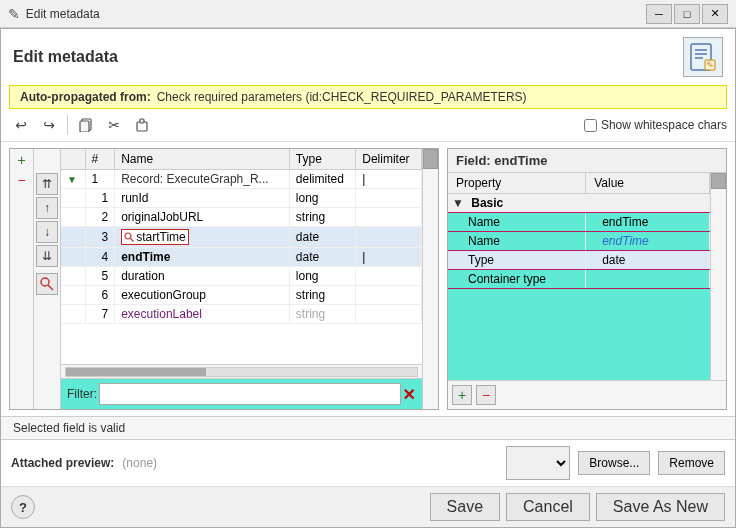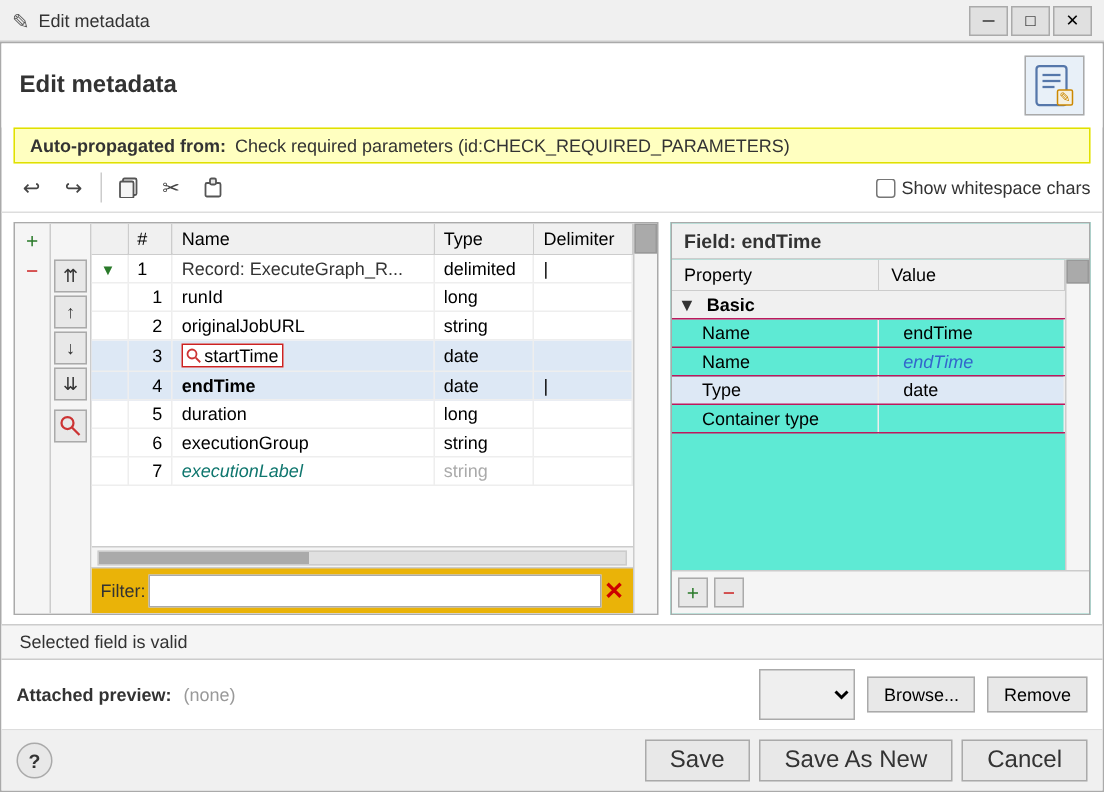--- a/index.html
+++ b/index.html
@@ -224,21 +224,21 @@
       border-left: 1px solid #ccc;
     }
 
     
     .filter-row {
       border-top: 1px solid #ccc;
       display: flex;
       align-items: center;
       padding: 4px 6px;
       gap: 2px;
-      background: #eab308;
+      background: #5eead4;
     }
     .filter-label {
       font-size: 12px;
       color: #333;
     }
     .filter-input {
       flex: 1;
       height: 22px;
       border: 1px solid #aaa;
       padding: 2px 4px;
@@ -645,21 +645,21 @@
                       <td></td>
                       <td style="padding-left:16px;">6</td>
                       <td>executionGroup</td>
                       <td>string</td>
                       <td></td>
                     </tr>
 
                     <tr>
                       <td></td>
                       <td style="padding-left:16px;">7</td>
-                      <td style="color:#0f766e; overflow:hidden; max-width:80px; white-space:nowrap; text-overflow:ellipsis;font-style:italic;">executionLabel</td>
+                      <td style="color:#701a75; overflow:hidden; max-width:80px; white-space:nowrap; text-overflow:ellipsis;">executionLabel</td>
                       <td style="color:#aaa;">string</td>
                       <td></td>
                     </tr>
                   </tbody>
                 </table>
               </div>
 
               <div class="horiz-scroll">
                 <div class="horiz-scroll-track">
                   <div class="horiz-scroll-thumb"></div>
@@ -747,18 +747,18 @@
       <option>UTF-8</option>
     </select>
     <button class="browse-btn">Browse...</button>
     <button class="remove-btn">Remove</button>
   </div>
 
   <div class="action-bar">
     <button class="help-btn">?</button>
     <div class="action-buttons">
       <button class="action-btn">Save</button>
+      <button class="action-btn">Cancel</button>
       <button class="action-btn">Save As New</button>
-      <button class="action-btn">Cancel</button>
     </div>
   </div>
 
 </div>
 
 </body></html>

